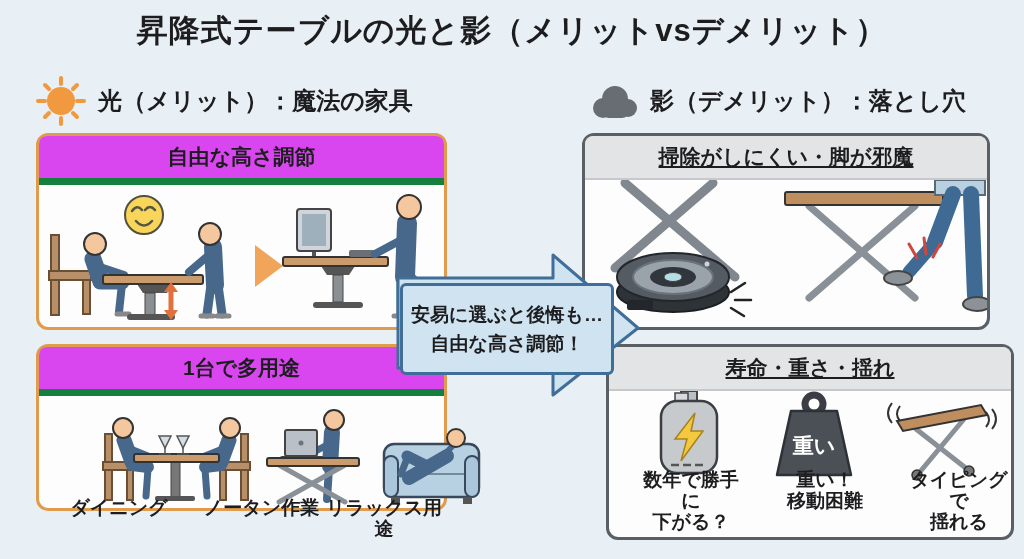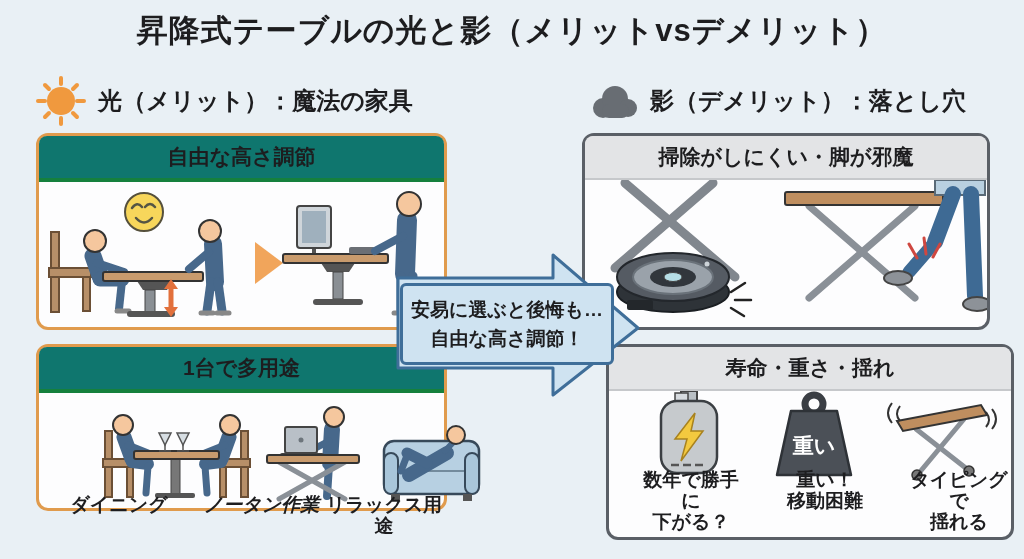--- a/index.html
+++ b/index.html
@@ -3,30 +3,30 @@
 <meta charset="utf-8">
 <style>
   html,body{margin:0;padding:0;}
   #stage{position:relative;width:1024px;height:559px;background:#e9f0f5;overflow:hidden;
          font-family:"Liberation Sans","DejaVu Sans",sans-serif;color:#1d1d1f;}
   .title{position:absolute;left:0;top:10px;width:1024px;text-align:center;
          font-size:31px;font-weight:800;letter-spacing:1px;}
   .col-hdr{position:absolute;font-size:24px;font-weight:800;white-space:nowrap;}
   .box{position:absolute;background:#fdfdfe;border-radius:12px;box-sizing:border-box;z-index:1;}
   .box.orange{border:3px solid #e09b4d;}
-  .box.gray{border:3px solid #5a5f66;}
+  .box.gray{border:3px solid #5a5f66;text-decoration:underline;}
   .box-header{height:42px;display:flex;align-items:center;justify-content:center;
               font-size:21px;font-weight:800;border-radius:8px 8px 0 0;}
-  .box.orange .box-header{background:#0f766e;border-bottom:4px solid #15803d;}
+  .box.orange .box-header{background:#d946ef;border-bottom:7px solid #15803d;}
   .box.gray .box-header{background:#e3e4e6;border-bottom:2px solid #c6c8cb;}
   .box-content{position:relative;}
   .caprow{position:absolute;left:0;right:0;bottom:8px;display:flex;}
   .caprow .cap{flex:1;text-align:center;font-size:19px;font-weight:800;line-height:21px;}
   .arrow-svg{position:absolute;left:388px;top:243px;z-index:2;}
-  .arrow-label{position:absolute;left:400px;top:283px;width:214px;height:82px;z-index:3;
+  .arrow-label{position:absolute;left:400px;top:283px;width:214px;height:92px;z-index:3;
                background:#cfe3f1;border:3px solid #3f6e99;border-radius:6px;box-sizing:border-box;
                display:flex;flex-direction:column;align-items:center;justify-content:center;
                font-size:19px;font-weight:800;line-height:29px;white-space:nowrap;}
   svg{display:block;}
   .cap2{display:flex;flex-direction:column;align-items:center;margin-left:30px;}
 </style>
 </head>
 <body>
 
 <div id="stage">
@@ -201,21 +201,21 @@
             <line x1="330" y1="82" x2="368" y2="60" stroke-width="14"></line>
             <line x1="348" y1="70" x2="328" y2="60" stroke-width="11"></line>
             <line x1="329" y1="60" x2="322" y2="78" stroke-width="7"></line>
             <line x1="366" y1="58" x2="381" y2="42" stroke-width="6"></line>
           </g>
           <circle cx="377" cy="42" r="9" fill="#f5c79e" stroke="#333" stroke-width="2"></circle>
         </g>
       </svg>
       <div class="caprow">
         <div class="cap" style="flex:0 0 160px;">ダイニング</div>
-        <div class="cap" style="flex:0 0 125px;font-style:italic;">ノータン作業</div>
+        <div class="cap" style="flex:0 0 125px;">ノータン作業</div>
         <div class="cap" style="flex:1;">リラックス用途</div>
       </div>
     </div>
   </div>
 
   <div class="box gray" style="left:582px;top:133px;width:408px;height:197px;">
     <div class="box-header">掃除がしにくい・脚が邪魔</div>
     <div class="box-content">
       <svg width="402" height="150" viewBox="0 0 402 150">
 

